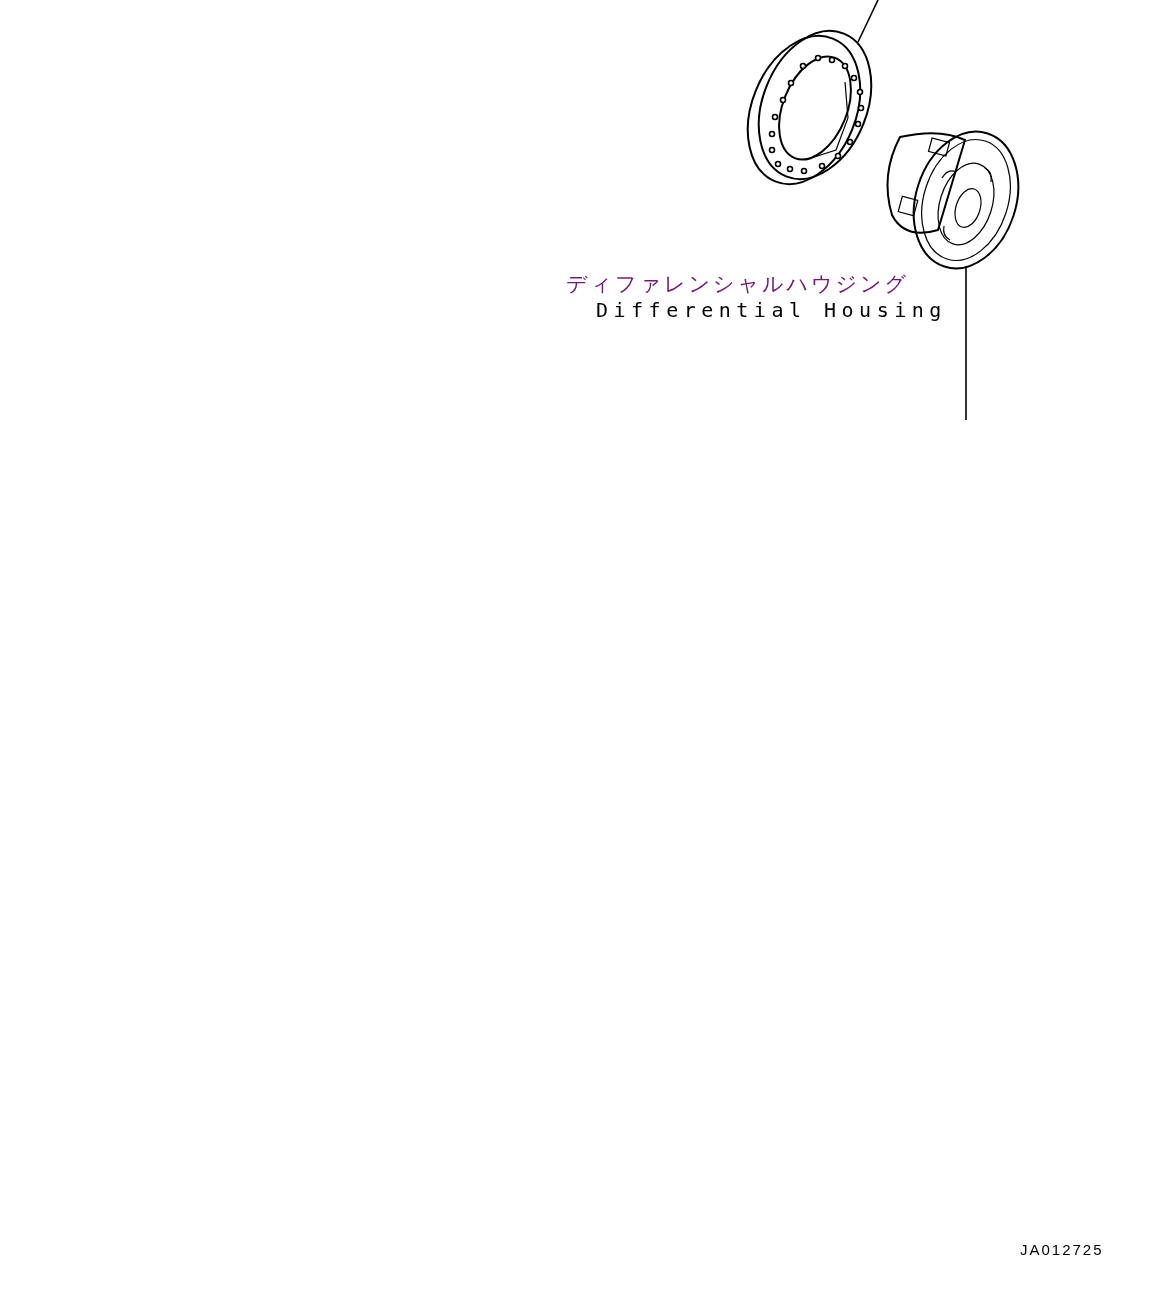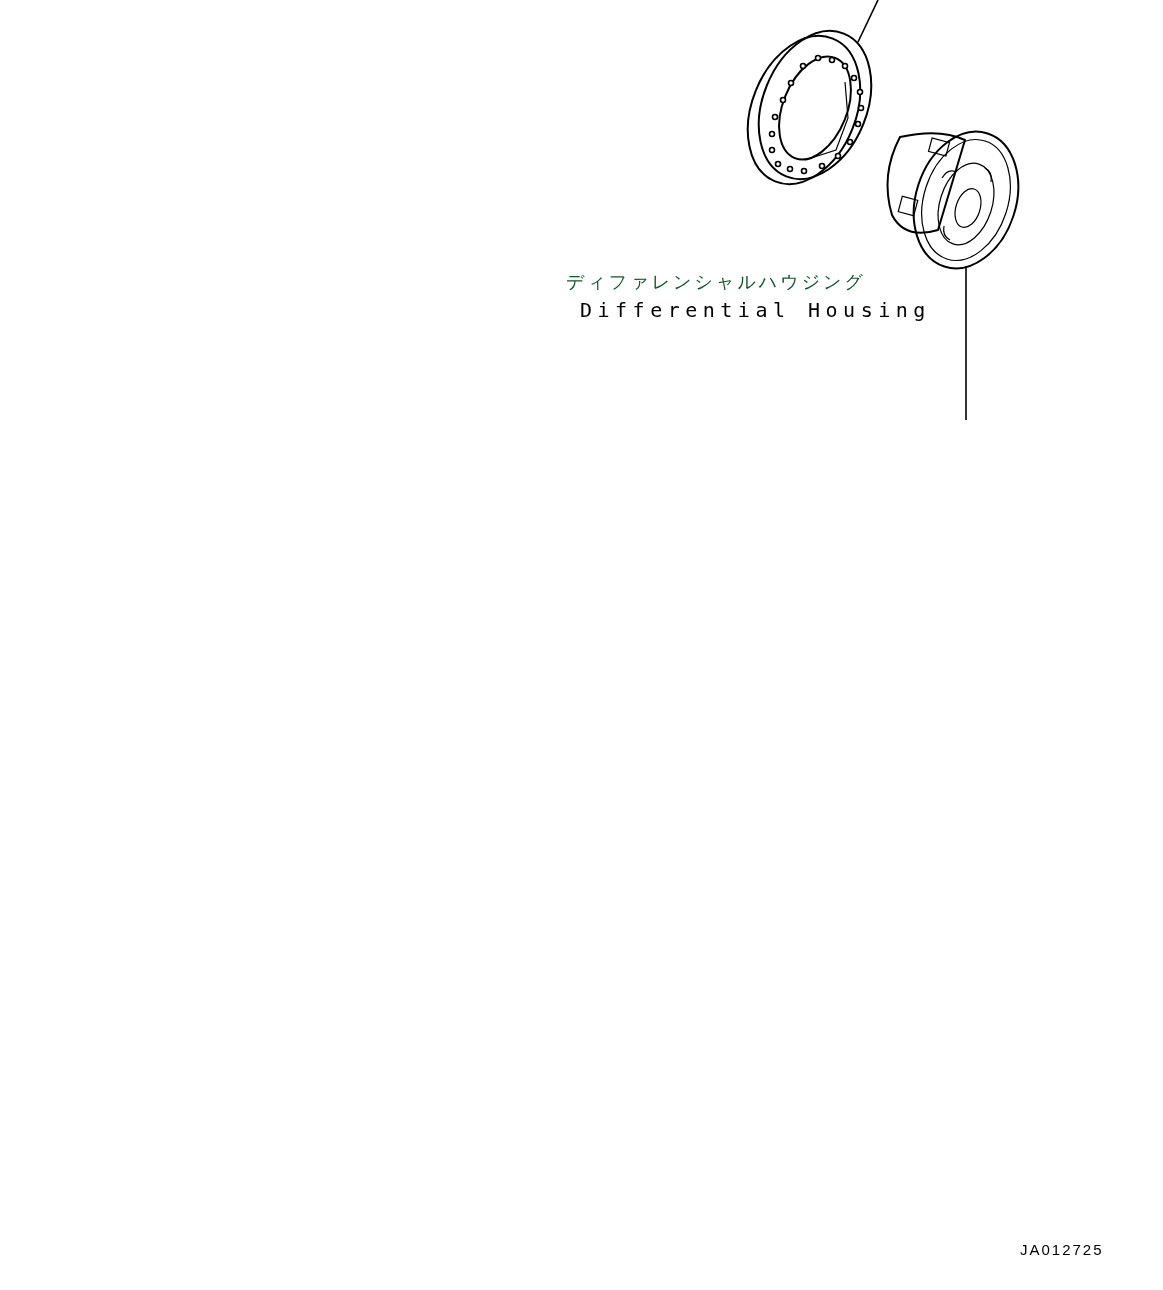--- a/index.html
+++ b/index.html
@@ -3,22 +3,22 @@
   <meta charset="utf-8">
   <style>
     html, body { margin: 0; padding: 0; background: #ffffff; }
     body { width: 1163px; height: 1290px; position: relative; overflow: hidden; font-family: "DejaVu Sans Mono", monospace; }
     #diagram { position: absolute; left: 0; top: 0; width: 1163px; height: 1290px; }
     .ln { fill: none; stroke: #000; stroke-width: 2; stroke-linejoin: round; stroke-linecap: round; }
     .thin { fill: none; stroke: #000; stroke-width: 1.2; }
     .dash { fill: none; stroke: #000; stroke-width: 1.2; stroke-dasharray: 6 4; }
     .hole { fill: #fff; stroke: #000; stroke-width: 1.6; }
     .leader { stroke: #000; stroke-width: 1.6; fill: none; }
-    .label-jp { position: absolute; left: 566px; top: 270px; font-size: 18px; letter-spacing: 3px; color: #14532d; font-family: "DejaVu Sans", sans-serif; }
-    .label-en { position: absolute; left: 580px; top: 298px; font-size: 20px; letter-spacing: 5.5px; color: #000; font-family: "DejaVu Sans Mono", monospace; }
+    .label-jp { position: absolute; left: 566px; top: 270px; font-size: 21px; letter-spacing: 3px; color: #701a75; font-family: "DejaVu Sans", sans-serif; }
+    .label-en { position: absolute; left: 596px; top: 298px; font-size: 20px; letter-spacing: 5.5px; color: #000; font-family: "DejaVu Sans Mono", monospace; }
     .drawing-id { position: absolute; left: 1020px; top: 1241px; font-size: 15px; letter-spacing: 2px; color: #000; font-family: Liberation Sans, sans-serif; }
   </style>
 </head>
 <body>
 
 
 
 <svg id="diagram" viewBox="0 0 1163 1290" xmlns="http://www.w3.org/2000/svg">
 
   <g>

